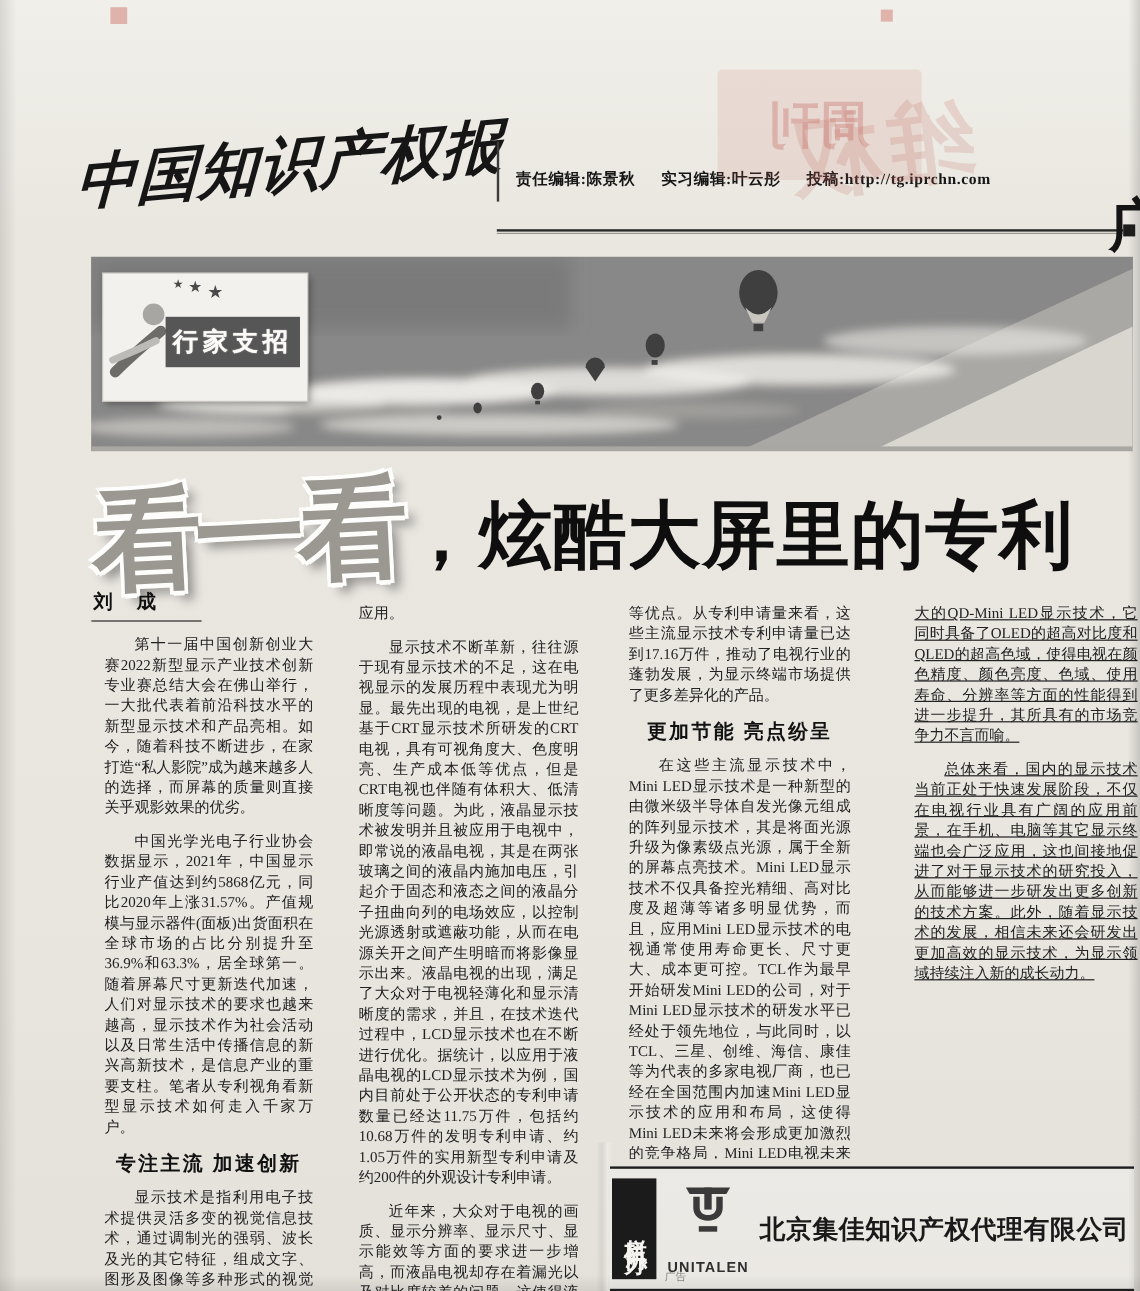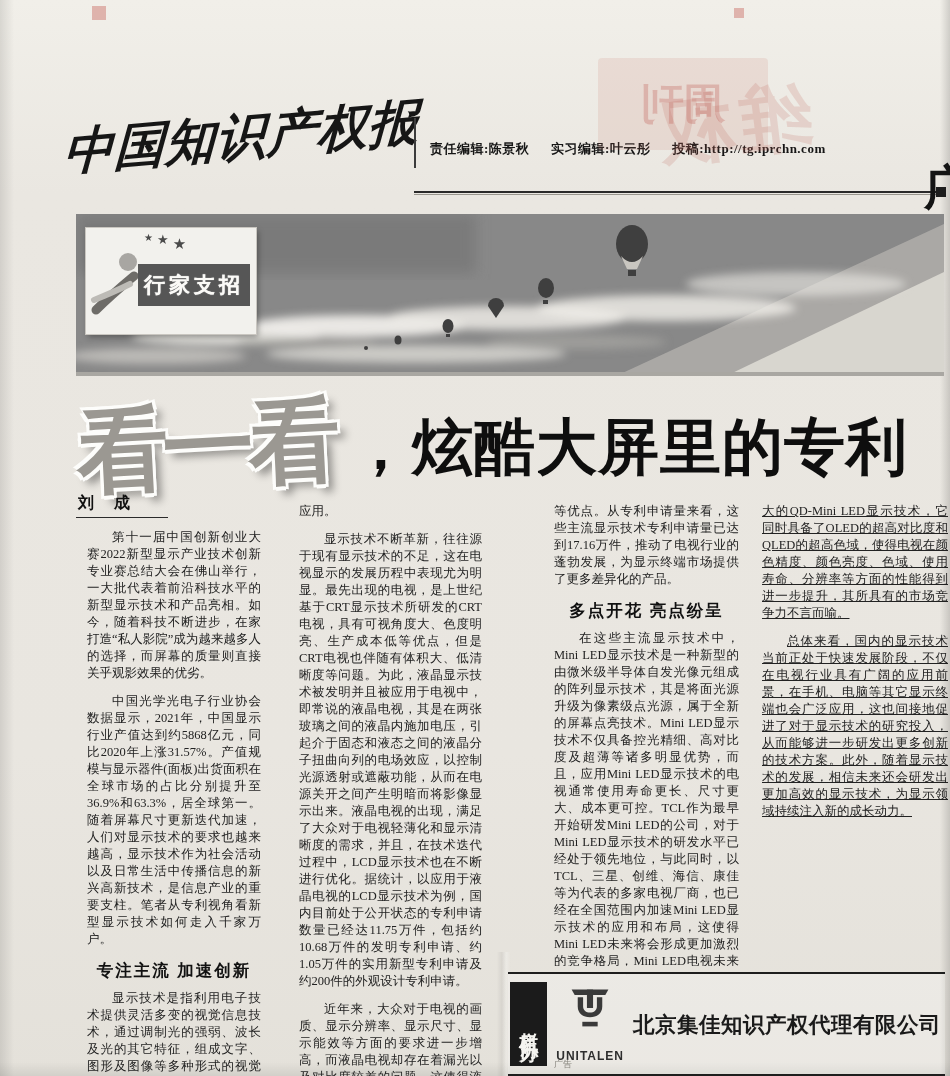--- a/index.html
+++ b/index.html
@@ -46,27 +46,27 @@
   .badge-figure{position:absolute;left:4px;top:18px;}
   
   .headline{position:absolute;left:76px;top:376px;width:868px;height:110px;
     display:flex;align-items:flex-end;}
   .headline-art{font-family:"Liberation Sans","DejaVu Sans",sans-serif;
     font-size:92px;line-height:1;font-weight:900;color:#9b9892;
     transform:rotate(-3deg) translateY(6px);letter-spacing:-6px;
     text-shadow:3px 3px 0 #fdfdfb,-3px 3px 0 #fdfdfb,3px -3px 0 #fdfdfb,-3px -3px 0 #fdfdfb,
       0 4px 0 #fdfdfb,7px 8px 9px rgba(0,0,0,.4);}
   .headline-rest{font-size:61px;line-height:1;font-weight:900;color:#0e0e0e;
-    letter-spacing:1px;margin-left:16px;transform:translateY(-8px);text-align:right;}
+    letter-spacing:1px;margin-left:3px;transform:translateY(-8px);text-align:right;}
   
   .article-col{position:absolute;top:492px;overflow:hidden;text-align:justify;
     font-size:12.5px;line-height:17px;color:#222;}
   #col-0{left:76px;width:196px;height:584px;}
   #col-1{left:288px;width:205px;height:584px;}
-  #col-2{left:543px;width:207px;height:474px;}
+  #col-2{left:513px;width:207px;height:474px;}
   #col-3{left:751px;width:208px;height:476px;text-decoration:underline;}
   .article-col p{margin:11px;text-indent:2em;}
   .article-col p.cont{text-indent:0;}
   .article-col h2{margin:14px 0 10px 0;text-align:center;text-indent:0;
     font-family:"Liberation Sans","DejaVu Sans",sans-serif;
     font-size:16.5px;font-weight:bold;color:#111;letter-spacing:2px;}
   .author{font-size:16px;font-weight:bold;letter-spacing:8px;color:#111;
     border-bottom:1.5px solid #2a2a2a;display:inline-block;padding:2px 30px 6px 2px;
     }
   
@@ -168,21 +168,21 @@
   </div>
 
   <div class="article-col" id="col-0"><div class="author">刘 成</div><p>第十一届中国创新创业大赛2022新型显示产业技术创新专业赛总结大会在佛山举行，一大批代表着前沿科技水平的新型显示技术和产品亮相。如今，随着科技不断进步，在家打造“私人影院”成为越来越多人的选择，而屏幕的质量则直接关乎观影效果的优劣。</p><p>中国光学光电子行业协会数据显示，2021年，中国显示行业产值达到约5868亿元，同比2020年上涨31.57%。产值规模与显示器件(面板)出货面积在全球市场的占比分别提升至36.9%和63.3%，居全球第一。随着屏幕尺寸更新迭代加速，人们对显示技术的要求也越来越高，显示技术作为社会活动以及日常生活中传播信息的新兴高新技术，是信息产业的重要支柱。笔者从专利视角看新型显示技术如何走入千家万户。</p><h2>专注主流 加速创新</h2><p>显示技术是指利用电子技术提供灵活多变的视觉信息技术，通过调制光的强弱、波长及光的其它特征，组成文字、图形及图像等多种形式的视觉信息。目前，显示技术主要有阴极射线管(CRT)显示、液晶(LCD)显示、发光二极管(LED)显示、有机发光二极管(OLED)显示、Mini LED显示、量子点(QD)显示、激光投影(LDT)显示、电子纸(E-paper)显示、三维(3D)显示等，在电视、手机、平板电脑、笔记本电脑等显示终端得到广泛</p></div>
   <div class="article-col" id="col-1">
       <p class="cont">应用。</p>
       <p>显示技术不断革新，往往源于现有显示技术的不足，这在电视显示的发展历程中表现尤为明显。最先出现的电视，是上世纪基于CRT显示技术所研发的CRT电视，具有可视角度大、色度明亮、生产成本低等优点，但是CRT电视也伴随有体积大、低清晰度等问题。为此，液晶显示技术被发明并且被应用于电视中，即常说的液晶电视，其是在两张玻璃之间的液晶内施加电压，引起介于固态和液态之间的液晶分子扭曲向列的电场效应，以控制光源透射或遮蔽功能，从而在电源关开之间产生明暗而将影像显示出来。液晶电视的出现，满足了大众对于电视轻薄化和显示清晰度的需求，并且，在技术迭代过程中，LCD显示技术也在不断进行优化。据统计，以应用于液晶电视的LCD显示技术为例，国内目前处于公开状态的专利申请数量已经达11.75万件，包括约10.68万件的发明专利申请、约1.05万件的实用新型专利申请及约200件的外观设计专利申请。</p>
       <p>近年来，大众对于电视的画质、显示分辨率、显示尺寸、显示能效等方面的要求进一步增高，而液晶电视却存在着漏光以及对比度较差的问题，这使得液晶电视已经难以满足用户的使用需求。由此，逐渐催生出了诸如LED显示、OLED显示、Mini LED显示、QD显示、LDT显示等多种主流显示技术，这些显示技术具有高对比度、更加轻薄化、尺寸更大、更加节能</p>
     </div>
   <div class="article-col" id="col-2">
       <p class="cont">等优点。从专利申请量来看，这些主流显示技术专利申请量已达到17.16万件，推动了电视行业的蓬勃发展，为显示终端市场提供了更多差异化的产品。</p>
-      <h2>多点开花 亮点纷呈</h2>
+      <h2>更加节能 亮点纷呈</h2>
       <p>在这些主流显示技术中，Mini LED显示技术是一种新型的由微米级半导体自发光像元组成的阵列显示技术，其是将面光源升级为像素级点光源，属于全新的屏幕点亮技术。Mini LED显示技术不仅具备控光精细、高对比度及超薄等诸多明显优势，而且，应用Mini LED显示技术的电视通常使用寿命更长、尺寸更大、成本更可控。TCL作为最早开始研发Mini LED的公司，对于Mini LED显示技术的研发水平已经处于领先地位，与此同时，以TCL、三星、创维、海信、康佳等为代表的多家电视厂商，也已经在全国范围内加速Mini LED显示技术的应用和布局，这使得Mini LED未来将会形成更加激烈的竞争格局，Mini LED电视未来很可能会成为主流的电视产品之一。</p>
       <p>不仅如此，作为领跑者的TCL在Mini LED显示技术的基础上，还融入QLED显示技术，形成了性能更加强</p>
     </div>
   <div class="article-col" id="col-3">
       <p class="cont">大的QD-Mini LED显示技术，它同时具备了OLED的超高对比度和QLED的超高色域，使得电视在颜色精度、颜色亮度、色域、使用寿命、分辨率等方面的性能得到进一步提升，其所具有的市场竞争力不言而喻。</p>
       <p>总体来看，国内的显示技术当前正处于快速发展阶段，不仅在电视行业具有广阔的应用前景，在手机、电脑等其它显示终端也会广泛应用，这也间接地促进了对于显示技术的研究投入，从而能够进一步研发出更多创新的技术方案。此外，随着显示技术的发展，相信未来还会研发出更加高效的显示技术，为显示领域持续注入新的成长动力。</p>
     </div>
 
   <div class="crease-v"></div>
 

